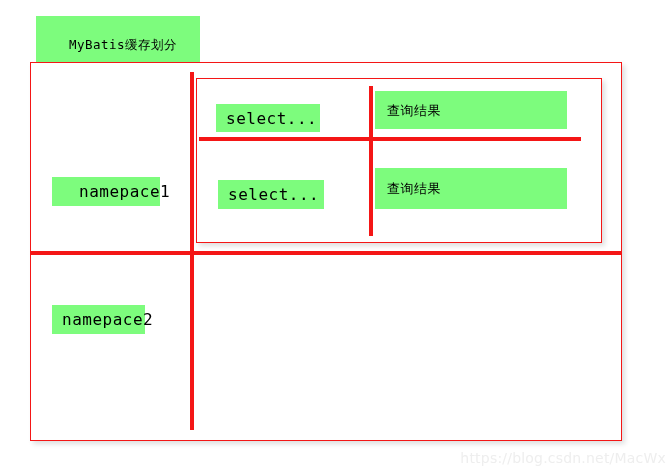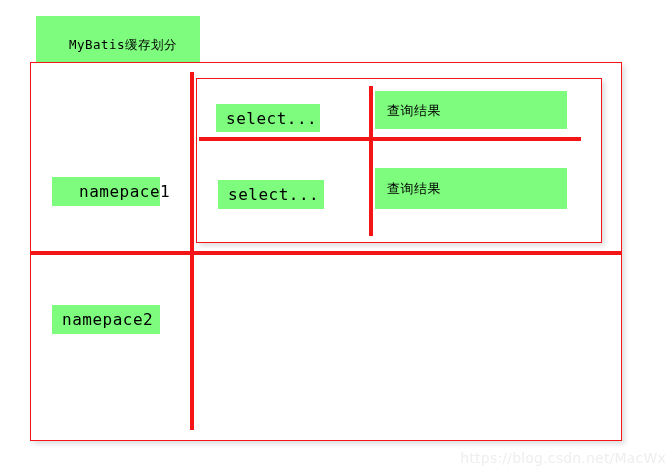--- a/index.html
+++ b/index.html
@@ -110,21 +110,21 @@
     position: absolute;
     left: 199px;
     top: 137px;
     width: 382px;
     height: 3.5px;
     background: #f41616;
   }
 
   
   #chip-namepace1 { left: 52px;  top: 137px; width: 108px; height: 29px; padding-left: 27px; margin-top: 40px; }
-  #chip-namepace2 { left: 52px;  top: 305px; width: 108px; height: 29px; padding-left: 10px; }
+  #chip-namepace2 { left: 52px;  top: 305px; width: 93px; height: 29px; padding-left: 10px; }
   #chip-select-1  { left: 216px; top: 104px; width: 104px; height: 28px; padding-left: 10px; }
   #chip-select-2  { left: 218px; top: 180px; width: 106px; height: 29px; padding-left: 10px; }
   #chip-result-1  { left: 375px; top: 91px;  width: 192px; height: 38px; padding-left: 12px; font-size: 13px; }
   #chip-result-2  { left: 375px; top: 168px; width: 192px; height: 41px; padding-left: 12px; font-size: 13px; }
 
   
   #watermark {
     position: absolute;
     right: 4px;
     bottom: 8px;

